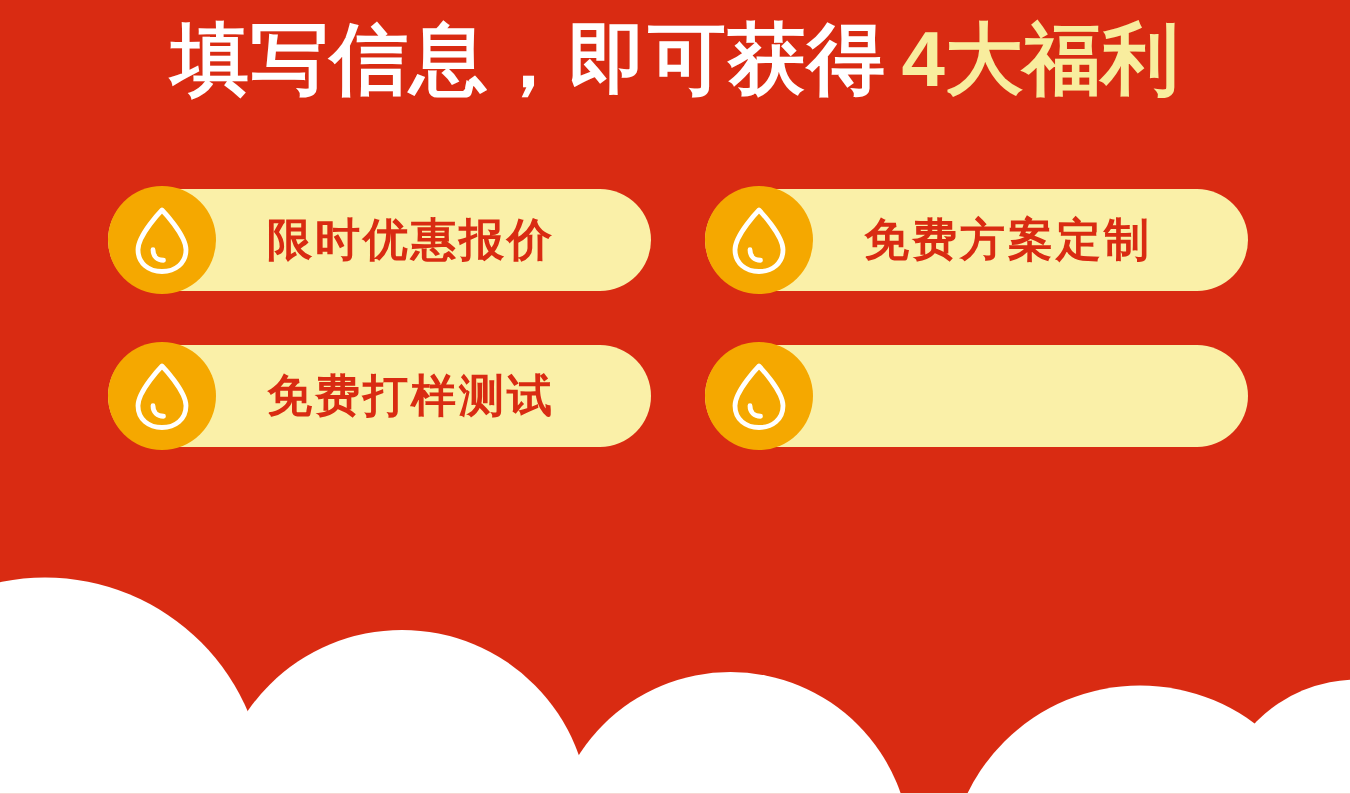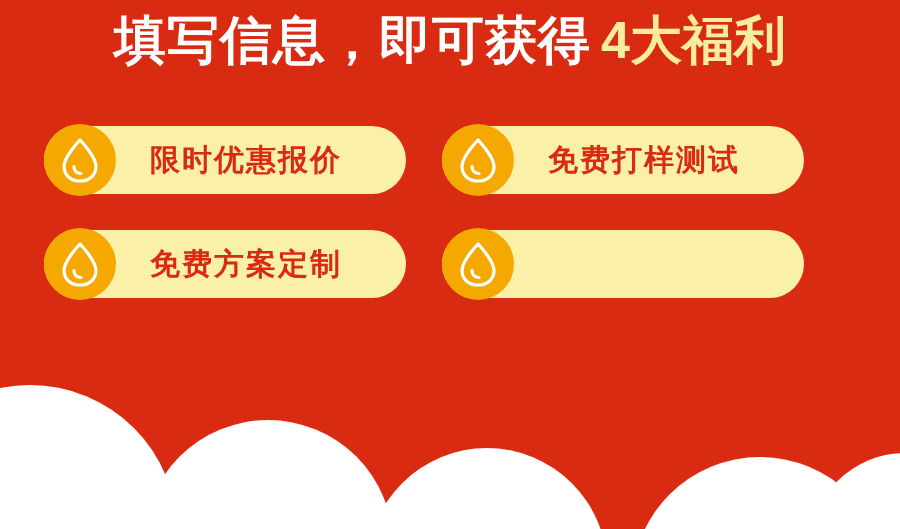--- a/index.html
+++ b/index.html
@@ -51,21 +51,21 @@
   }
   #headline .highlight {
     color: #f8ed9e;
     margin-left: 10px;
     letter-spacing: 0px;
   }
 
   
   #pill-grid {
     position: absolute;
-    left: 44px;
+    left: 72px;
     top: 126px;
     width: 782px;
     display: grid;
     grid-template-columns: 362px 362px;
     column-gap: 58px;
     row-gap: 40px;
     z-index: 5;
     gap: 36px;
   }
 
@@ -140,31 +140,31 @@
       <span class="pill-label">限时优惠报价</span>
     </div>
 
     <div class="pill">
       <span class="pill-icon">
         <svg width="44" height="48" viewBox="0 0 44 48" xmlns="http://www.w3.org/2000/svg" aria-hidden="true">
           <path d="M22 4 C22 4 38 20.5 38 30.5 C38 39.6 30.8 45 22 45 C13.2 45 6 39.6 6 30.5 C6 20.5 22 4 22 4 Z" fill="none" stroke="#ffffff" stroke-width="3.2" stroke-linejoin="round"></path>
           <path d="M16 30.5 C16 35 19 37.5 23 37.5" fill="none" stroke="#ffffff" stroke-width="3.2" stroke-linecap="round"></path>
         </svg>
       </span>
-      <span class="pill-label">免费打样测试</span>
+      <span class="pill-label">免费方案定制</span>
     </div>
 
     <div class="pill">
       <span class="pill-icon">
         <svg width="44" height="48" viewBox="0 0 44 48" xmlns="http://www.w3.org/2000/svg" aria-hidden="true">
           <path d="M22 4 C22 4 38 20.5 38 30.5 C38 39.6 30.8 45 22 45 C13.2 45 6 39.6 6 30.5 C6 20.5 22 4 22 4 Z" fill="none" stroke="#ffffff" stroke-width="3.2" stroke-linejoin="round"></path>
           <path d="M16 30.5 C16 35 19 37.5 23 37.5" fill="none" stroke="#ffffff" stroke-width="3.2" stroke-linecap="round"></path>
         </svg>
       </span>
-      <span class="pill-label">免费方案定制</span>
+      <span class="pill-label">免费打样测试</span>
     </div>
 
     <div class="pill">
       <span class="pill-icon">
         <svg width="44" height="48" viewBox="0 0 44 48" xmlns="http://www.w3.org/2000/svg" aria-hidden="true">
           <path d="M22 4 C22 4 38 20.5 38 30.5 C38 39.6 30.8 45 22 45 C13.2 45 6 39.6 6 30.5 C6 20.5 22 4 22 4 Z" fill="none" stroke="#ffffff" stroke-width="3.2" stroke-linejoin="round"></path>
           <path d="M16 30.5 C16 35 19 37.5 23 37.5" fill="none" stroke="#ffffff" stroke-width="3.2" stroke-linecap="round"></path>
         </svg>
       </span>
     </div>

